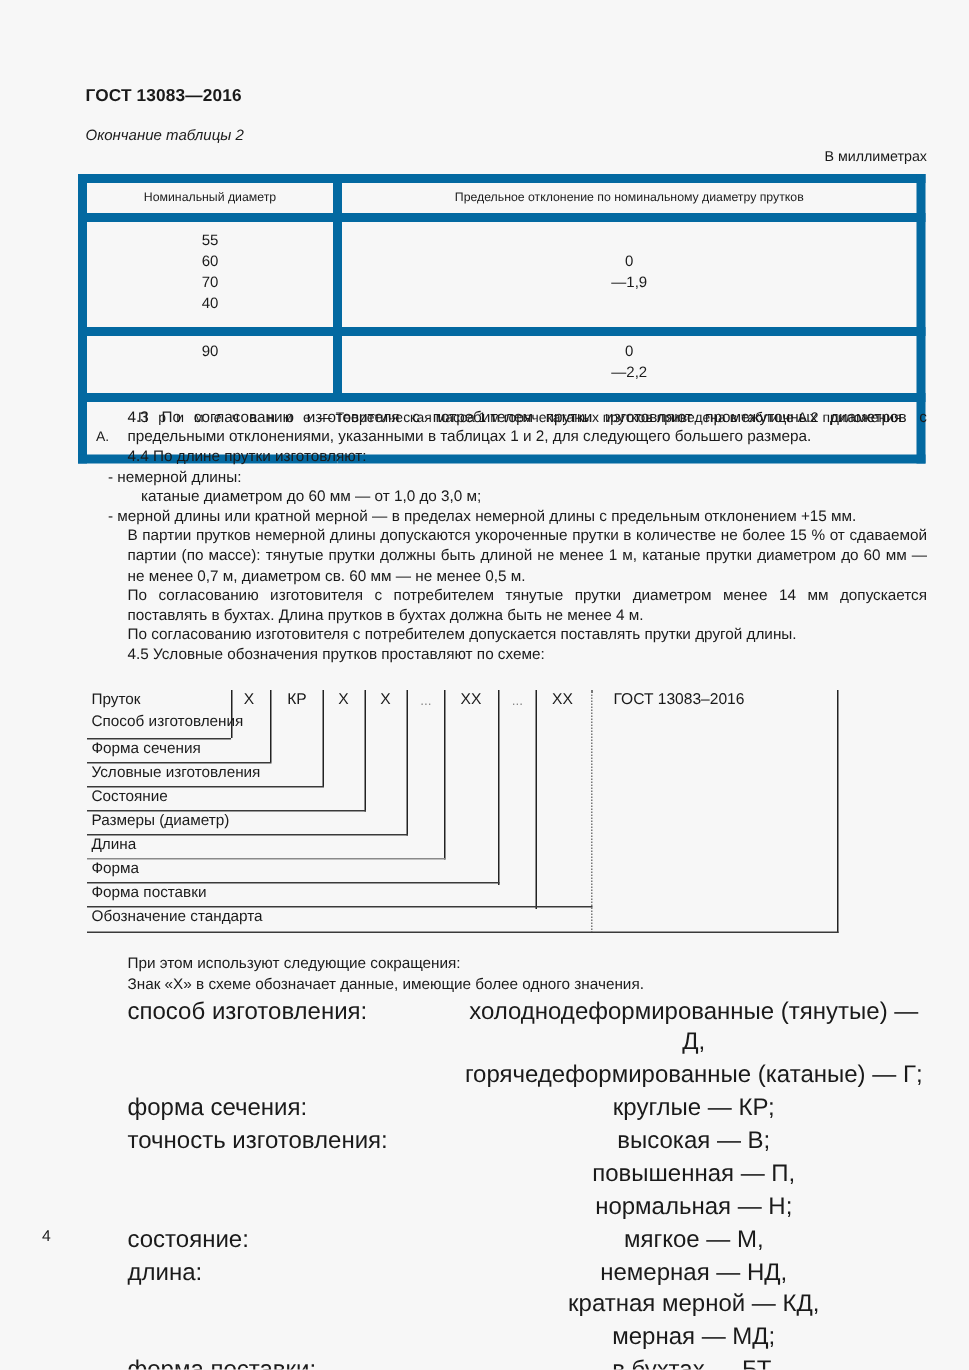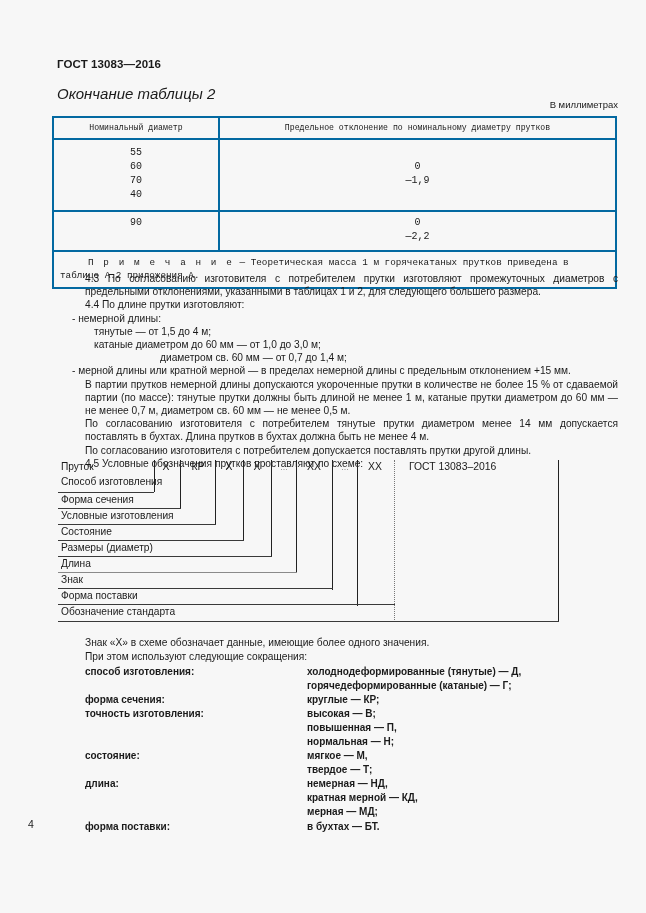--- a/index.html
+++ b/index.html
@@ -30,47 +30,46 @@
     left: 57px;
     top: 58px;
     font-size: 11.5px;
     font-weight: bold;
     letter-spacing: 0.1px;
   }
   .table-cont-label {
     position: absolute;
     left: 57px;
     top: 85px;
-    font-size: 15px;
+    font-size: 10px;
     font-style: italic;
   }
   .units-label {
     position: absolute;
     right: 28px;
     top: 99px;
     font-size: 9.5px;
   }
 
   
   .tbl {
     position: absolute;
     left: 52px;
     top: 116px;
     width: 565px;
     border-collapse: collapse;
     font-size: 9.4px;
     background: #f7f7f7;
   }
   .tbl td, .tbl th {
-    border: 2px solid #0369a1;
+    border: 6px solid #0369a1;
     padding: 0;
     text-align: center;
     vertical-align: middle;
     font-weight: normal;
-    font-family: Liberation Mono, monospace;
   }
   .tbl .hdr-cell {
     font-size: 8.2px;
     padding: 5px 3px;
     line-height: 1.2;
   }
   .tbl .col-nom { width: 158px; }
   .tbl .diam-list {
     padding: 6px 0 7px;
     line-height: 1.42;
@@ -178,26 +177,25 @@
   }
   .abbr-intro { padding-left: 57px; margin: 0 0 1px 0; line-height: 1.30; }
   .abbr-table {
     margin-top: 1px;
     border-collapse: collapse;
     width: 100%;
   }
   .abbr-table td {
     padding: 0 0 1.1px 0;
     vertical-align: top;
-    font-size: 10px;
+    font-size: 16px;
     line-height: 1.30;
-    font-weight: bold;
   }
   .abbr-table td.k { width: 222px; padding-left: 57px; }
-  .abbr-table td.v { width: auto; }
+  .abbr-table td.v { width: auto; text-align: center; }
   .abbr-table tr.cont td.k { }
 
   
   .page-num {
     position: absolute;
     left: 28px;
     top: 818px;
     font-size: 10.5px;
   }
 </style>
@@ -245,23 +243,21 @@
       <tr>
         <td class="note-cell" colspan="2"><span class="indent"></span><span class="sp">П р и м е ч а н и е</span> <span>— Теоретическая масса 1 м  горячекатаных прутков приведена в таблице А.2 приложения А.</span></td>
       </tr>
     </tbody>
   </table>
 
   <div class="body-text">
     <p class="p-ind just">4.3 По согласованию изготовителя с потребителем прутки изготовляют промежуточных диаметров с предельными отклонениями,  указанными в таблицах 1 и 2, для следующего большего размера.</p>
     <p class="p-ind">4.4 По длине прутки изготовляют:</p>
     <p class="p-dash">-  немерной длины:</p>
-    <p class="p-sub1">тянутые — от 1,5 до 4 м;</p>
     <p class="p-sub1">катаные диаметром до 60 мм — от 1,0 до 3,0 м;</p>
-    <p class="p-sub2">диаметром св. 60 мм — от 0,7 до 1,4 м;</p>
     <p class="p-dash just">-  мерной длины или кратной мерной — в пределах немерной длины с предельным отклонением +15 мм.</p>
     <p class="p-ind just">В партии прутков немерной длины допускаются укороченные прутки в количестве не более 15 % от сдаваемой партии (по массе): тянутые прутки должны быть длиной не менее 1 м, катаные прутки диаметром до 60 мм — не менее 0,7 м, диаметром св. 60 мм — не менее 0,5 м.</p>
     <p class="p-ind just">По  согласованию  изготовителя с потребителем тянутые прутки диаметром менее 14 мм допускается поставлять в бухтах. Длина прутков в бухтах должна быть не менее 4 м.</p>
     <p class="p-ind">По согласованию изготовителя с потребителем допускается поставлять прутки другой длины.</p>
     <p class="p-ind">4.5 Условные обозначения прутков проставляют по схеме:</p>
   </div>
 
   <div class="scheme">
 
     <div class="code-row">
@@ -312,38 +308,38 @@
       <span class="label">Размеры (диаметр)</span>
     </div>
     <div class="hline" style="left:0; top:98px; width:214px;"></div>
 
     <div class="row" style="top:98px;">
       <span class="label">Длина</span>
     </div>
     <div class="hline light" style="left:0; top:114px; width:239px;"></div>
 
     <div class="row" style="top:114px;">
-      <span class="label">Знак</span>
+      <span class="label">Форма</span>
     </div>
     <div class="hline" style="left:0; top:130px; width:275px;"></div>
 
     <div class="row" style="top:130px;">
       <span class="label">Форма поставки</span>
     </div>
     <div class="hline" style="left:0; top:146px; width:337px;"></div>
 
     <div class="row" style="top:146px;">
       <span class="label">Обозначение стандарта</span>
     </div>
     <div class="hline" style="left:0; top:163px; width:501px;"></div>
   </div>
 
   <div class="abbr-block">
+    <p class="abbr-intro">При этом используют следующие сокращения:</p>
     <p class="abbr-intro">Знак «Х» в схеме обозначает данные, имеющие более одного значения.</p>
-    <p class="abbr-intro">При этом используют следующие сокращения:</p>
     <table class="abbr-table">
       <tbody>
         <tr>
           <td class="k">способ изготовления:</td>
           <td class="v">холоднодеформированные (тянутые) — Д,</td>
         </tr>
         <tr class="cont">
           <td class="k"></td>
           <td class="v">горячедеформированные (катаные) — Г;</td>
         </tr>
@@ -359,24 +355,20 @@
           <td class="k"></td>
           <td class="v">повышенная — П,</td>
         </tr>
         <tr class="cont">
           <td class="k"></td>
           <td class="v">нормальная — Н;</td>
         </tr>
         <tr>
           <td class="k">состояние:</td>
           <td class="v">мягкое — М,</td>
-        </tr>
-        <tr class="cont">
-          <td class="k"></td>
-          <td class="v">твердое — Т;</td>
         </tr>
         <tr>
           <td class="k">длина:</td>
           <td class="v">немерная — НД,</td>
         </tr>
         <tr class="cont">
           <td class="k"></td>
           <td class="v">кратная мерной — КД,</td>
         </tr>
         <tr class="cont">

